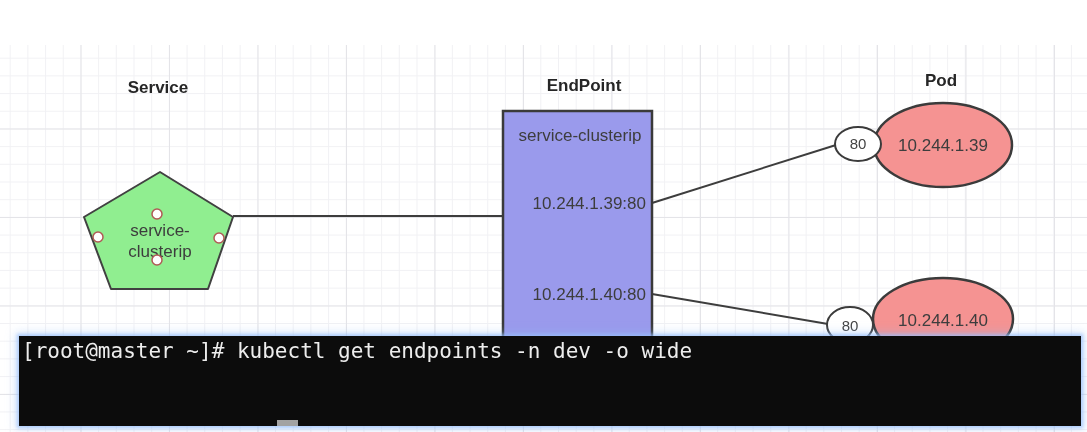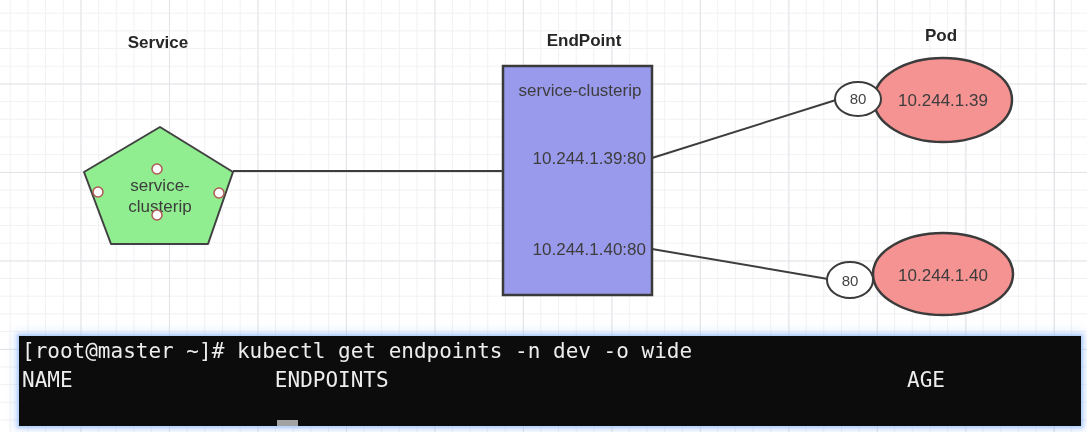--- a/index.html
+++ b/index.html
@@ -10,20 +10,21 @@
   .canvas {
     position: absolute; inset: 0;
     background-color: #ffffff;
     background-image:
       linear-gradient(#e4e4e8 1px, transparent 1px),
       linear-gradient(90deg, #e4e4e8 1px, transparent 1px),
       linear-gradient(#f1f1f4 1px, transparent 1px),
       linear-gradient(90deg, #f1f1f4 1px, transparent 1px);
     background-size: 88.5px 88.5px, 88.5px 88.5px, 17.7px 17.7px, 17.7px 17.7px;
     background-position: -8px -5px;
+    margin-top: 45px;
   }
 
   svg.diagram { position: absolute; left: 0; top: 0; }
 
   .shape-label { font-size: 17px; fill: #3d3d3d; }
   .title-label { font-size: 17px; font-weight: 700; fill: #262626; }
   .port-label  { font-size: 15px; fill: #444444; }
 
   
   .terminal {
@@ -82,15 +83,14 @@
 
     <ellipse cx="943" cy="274" rx="70" ry="41" fill="#f59392" stroke="#3b3b3b" stroke-width="2.5"></ellipse>
     <text class="shape-label" x="943" y="281" text-anchor="middle" fill="#4d4d4d">10.244.1.40</text>
     <ellipse cx="850" cy="280" rx="23" ry="18" fill="#ffffff" stroke="#3b3b3b" stroke-width="2"></ellipse>
     <text class="port-label" x="850" y="286" text-anchor="middle">80</text>
   </svg>
 </div>
 
 <div class="terminal">
   <pre>[root@master ~]# kubectl get endpoints -n dev -o wide</pre>
-  <pre>NAME                ENDPOINTS                                         AGE</pre>
   <div class="cursor"></div>
 </div>
 
 </body></html>

